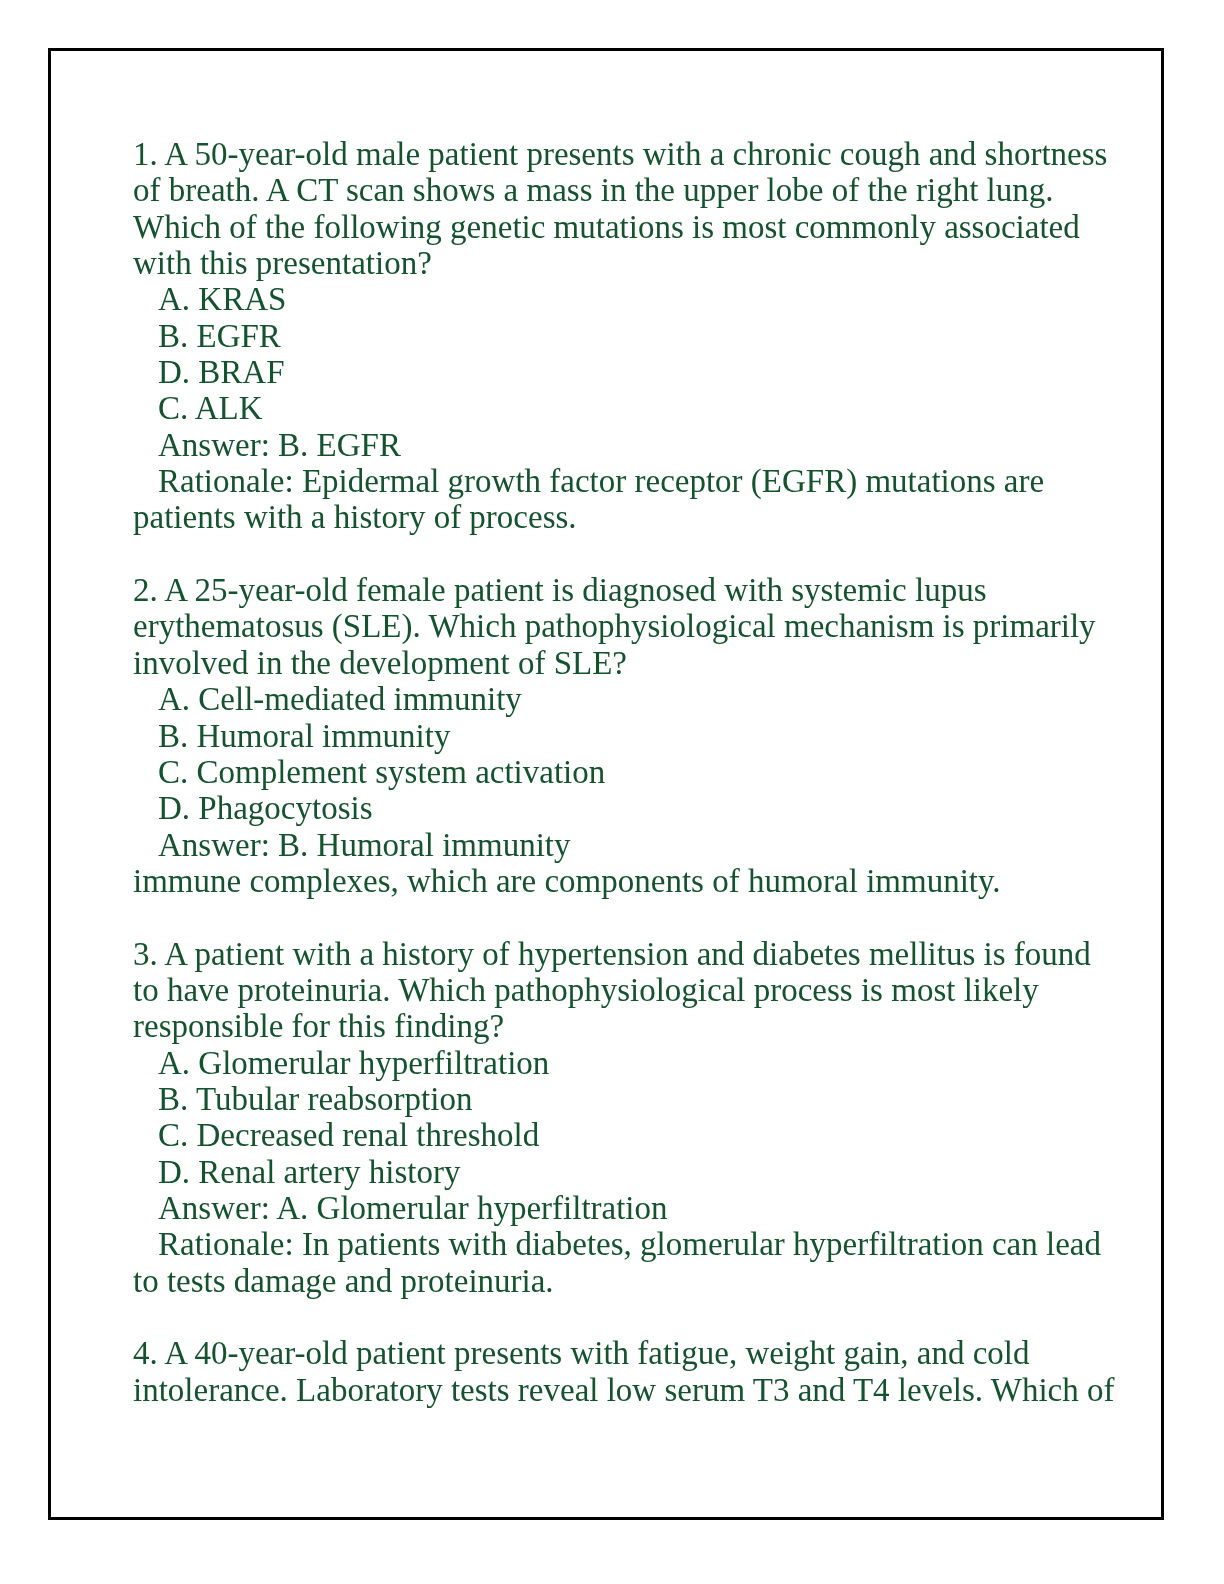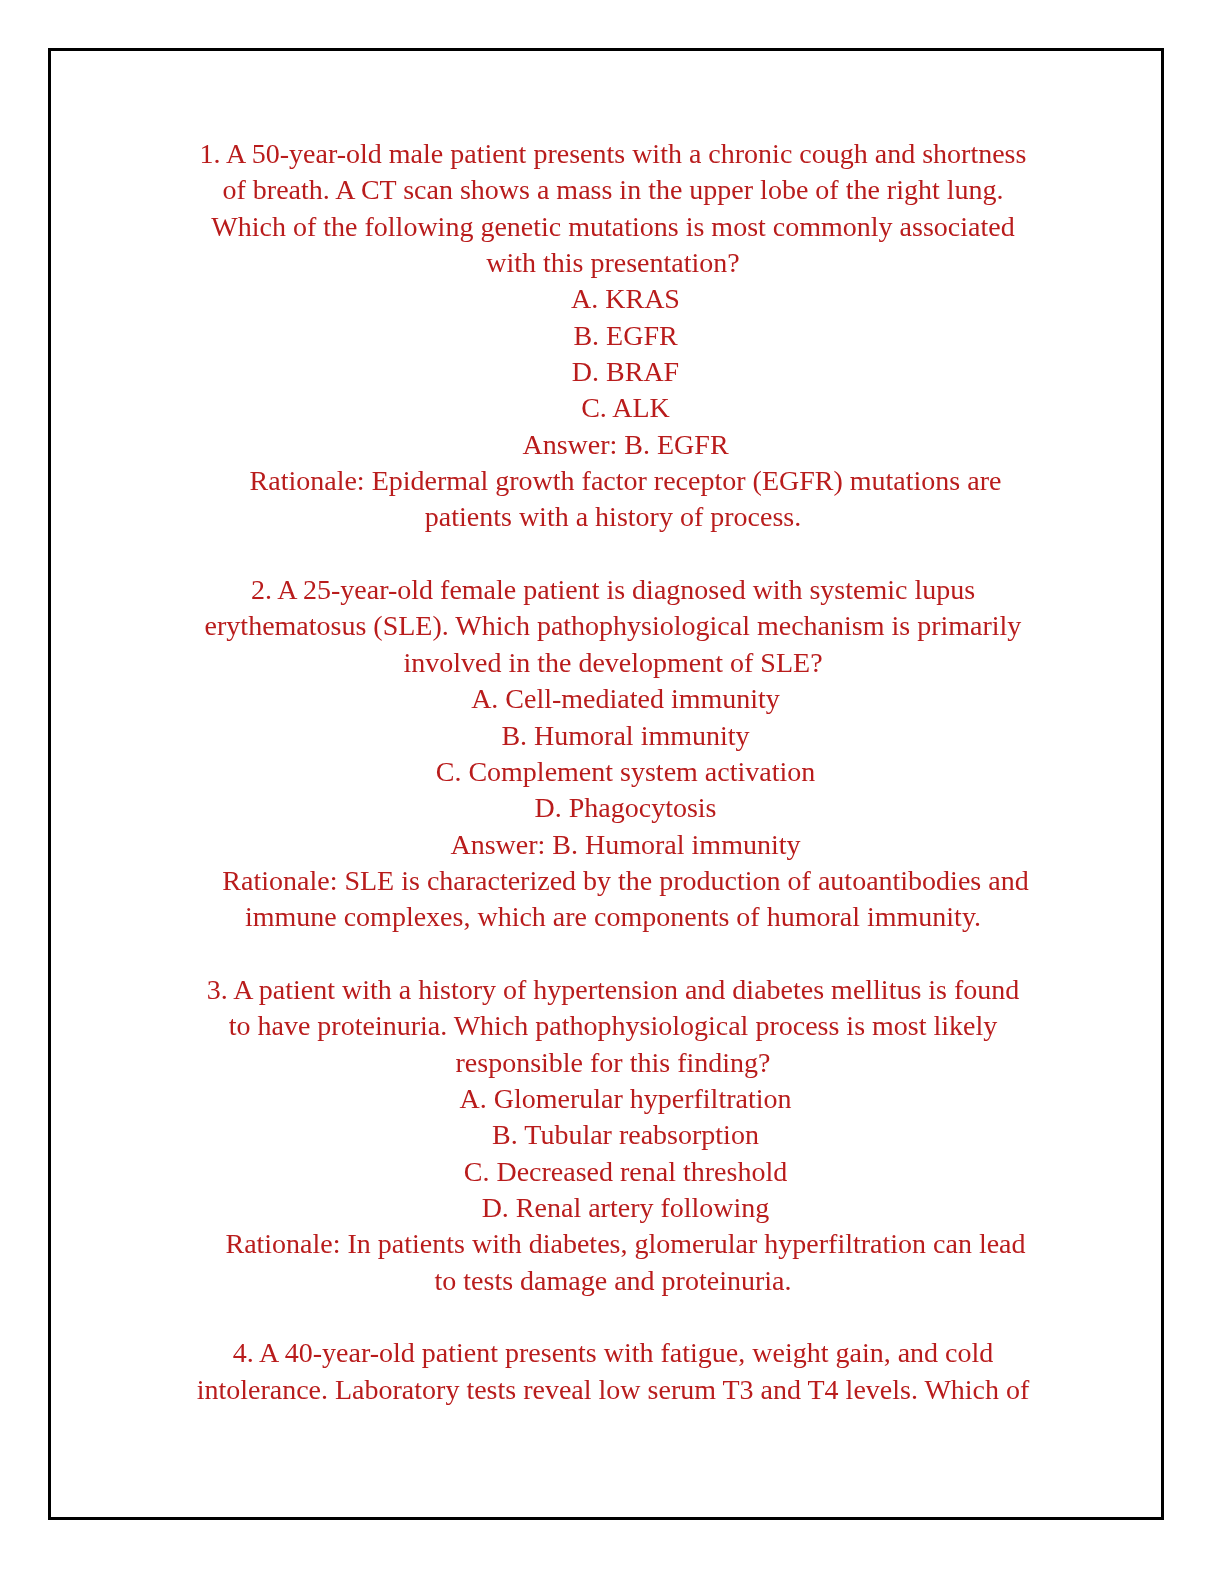--- a/index.html
+++ b/index.html
@@ -21,24 +21,23 @@
     height: 1472px;
     border: 3px solid #000000;
     box-sizing: border-box;
   }
   .content {
     position: absolute;
     left: 133px;
     top: 136px;
     width: 960px;
     font-family: "Liberation Serif", "DejaVu Serif", serif;
-    font-size: 28px;
+    font-size: 33px;
     line-height: 36.35px;
-    color: #b91c1c;
-    text-align: center;
+    color: #14532d;
   }
   .line {
     white-space: nowrap;
     display: block;
     height: 36.35px;
   }
   .indent {
     padding-left: 25px;
   }
   .blank {
@@ -70,33 +69,33 @@
 
   <div>
     <span class="line">2. A 25-year-old female patient is diagnosed with systemic lupus</span>
     <span class="line">erythematosus (SLE). Which pathophysiological mechanism is primarily</span>
     <span class="line">involved in the development of SLE?</span>
     <span class="line indent">A. Cell-mediated immunity</span>
     <span class="line indent">B. Humoral immunity</span>
     <span class="line indent">C. Complement system activation</span>
     <span class="line indent">D. Phagocytosis</span>
     <span class="line indent">Answer: B. Humoral immunity</span>
-    <span class="line indent">Rationale: SLE is characterized by the production of autoantibodies and</span>
     <span class="line">immune complexes, which are components of humoral immunity.</span>
   </div>
   <span class="blank"></span>
 
   <div>
     <span class="line">3. A patient with a history of hypertension and diabetes mellitus is found</span>
     <span class="line">to have proteinuria. Which pathophysiological process is most likely</span>
     <span class="line">responsible for this finding?</span>
     <span class="line indent">A. Glomerular hyperfiltration</span>
     <span class="line indent">B. Tubular reabsorption</span>
     <span class="line indent">C. Decreased renal threshold</span>
-    <span class="line indent">D. Renal artery following</span>
+    <span class="line indent">D. Renal artery history</span>
+    <span class="line indent">Answer: A. Glomerular hyperfiltration</span>
     <span class="line indent">Rationale: In patients with diabetes, glomerular hyperfiltration can lead</span>
     <span class="line">to tests damage and proteinuria.</span>
   </div>
   <span class="blank"></span>
 
   <div>
     <span class="line">4. A 40-year-old patient presents with fatigue, weight gain, and cold</span>
     <span class="line">intolerance. Laboratory tests reveal low serum T3 and T4 levels. Which of</span>
   </div>
 

